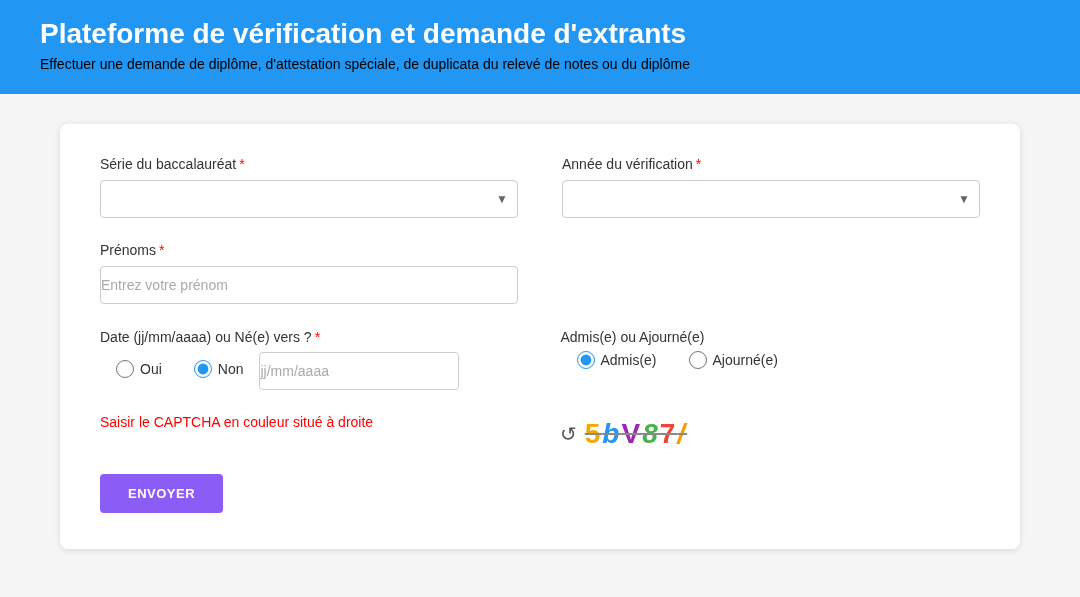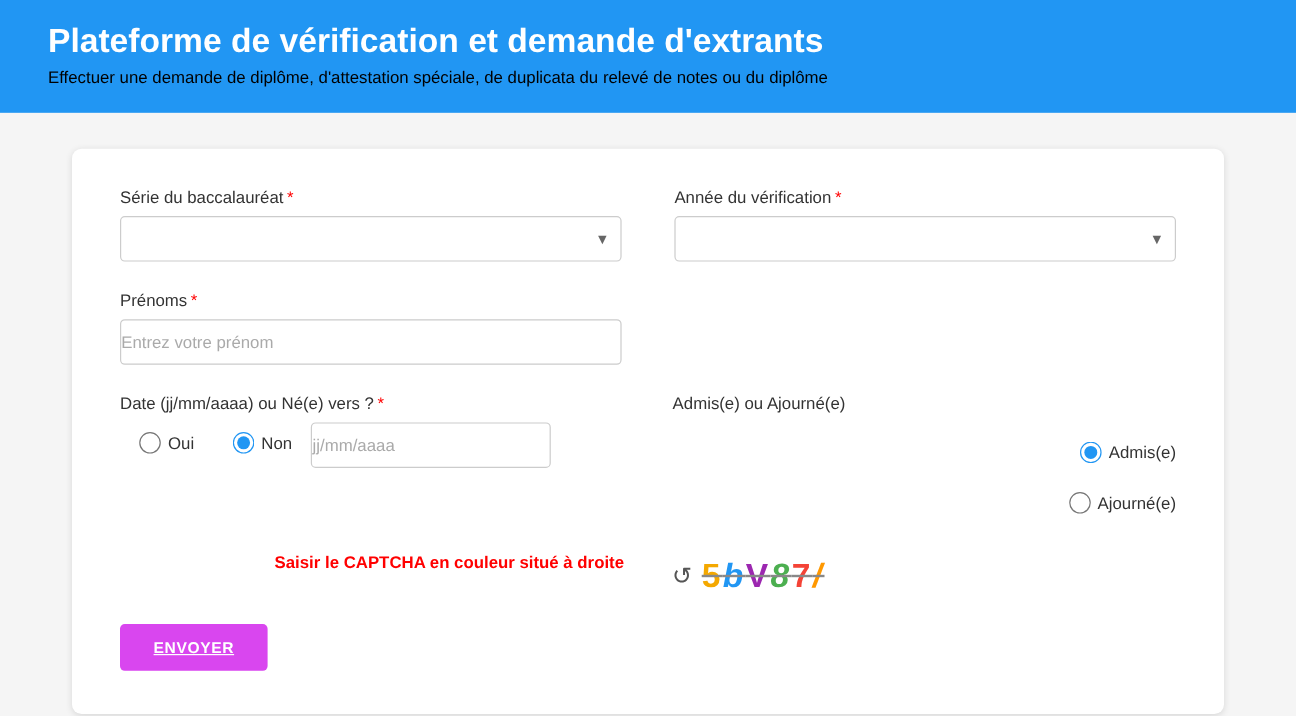--- a/index.html
+++ b/index.html
@@ -159,22 +159,21 @@
     }
 
     .captcha-left {
       flex: 1;
     }
 
     .captcha-label-error {
       color: red;
       font-size: 14px;
       margin-bottom: 8px;
-      font-weight: 700;
-      text-align: right;
+      font-weight: 400;
     }
 
     .captcha-right {
       flex: 1;
       display: flex;
       align-items: center;
       justify-content: flex-start;
       padding-top: 4px;
       gap: 8px;
     }
@@ -196,39 +195,37 @@
     }
 
     .captcha-char-1 { color: #f4a800; }
     .captcha-char-2 { color: #2196F3; font-style: italic; }
     .captcha-char-3 { color: #9c27b0; }
     .captcha-char-4 { color: #4caf50; font-style: italic; }
     .captcha-char-5 { color: #f44336; }
     .captcha-char-6 { color: #ff9800; font-style: italic; }
 
     .btn-envoyer {
-      background: #d946ef;
+      background: #8b5cf6;
       color: white;
       border: none;
       padding: 12px 28px;
       font-size: 13px;
       font-weight: bold;
       border-radius: 4px;
       cursor: pointer;
       letter-spacing: 0.5px;
       text-transform: uppercase;
-      text-decoration: underline;
     }
 
     .radio-admis-row {
       display: flex;
-      align-items: flex-end;
+      align-items: flex-start;
       gap: 16px;
-      margin-top: 22px;
-      flex-direction: column;
+      margin-top: 5px;
     }
   </style>
 </head>
 <body>
 
 <header>
   <h1>Plateforme de vérification et demande d'extrants</h1>
   <p>Effectuer une demande de diplôme, d'attestation spéciale, de duplicata du relevé de notes ou du diplôme</p>
 </header>
 

